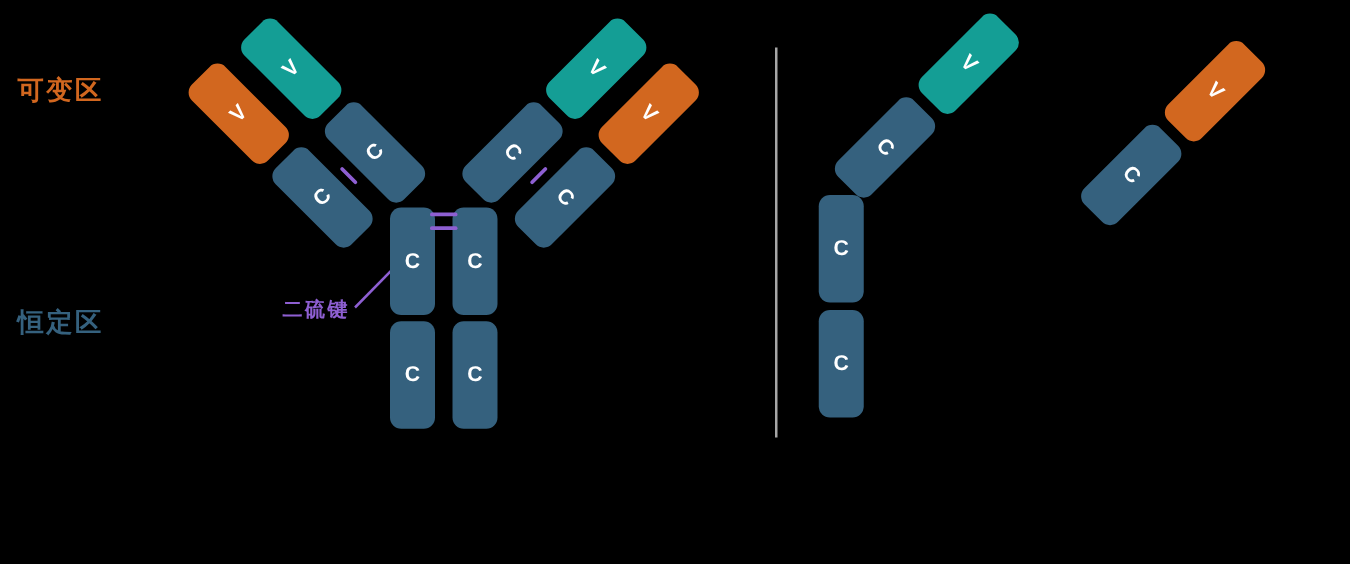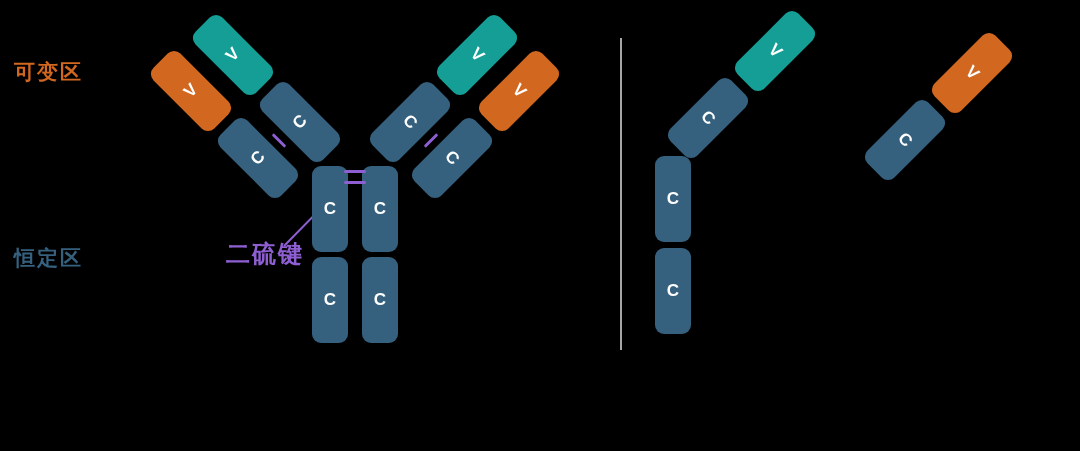--- a/index.html
+++ b/index.html
@@ -25,21 +25,21 @@
   .bond{position:absolute;background:var(--purple);height:3px;border-radius:2px;}
   .bond.diag-r{transform:rotate(45deg);}
   .bond.diag-l{transform:rotate(-45deg);}
   .pointer-line{
     position:absolute;height:2px;width:86px;background:var(--purple);
     transform-origin:0 50%;transform:rotate(-45.5deg);
   }
   .lbl{position:absolute;font-weight:bold;font-size:21px;letter-spacing:2px;}
   .lbl.variable{color:var(--orange);}
   .lbl.constant{color:var(--blue);}
-  .lbl.disulfide{color:var(--purple);font-size:24px;}
+  .lbl.disulfide{color:var(--purple);font-size:16px;}
   .divider{position:absolute;width:2px;background:var(--divider);}
 </style>
 </head>
 <body>
 
 <div class="canvas">
 
   <div class="lbl variable" style="left:14px;top:58px">可变区</div>
   <div class="lbl constant" style="left:14px;top:244px">恒定区</div>
   <div class="lbl disulfide" style="left:226px;top:238px">二硫键</div>

